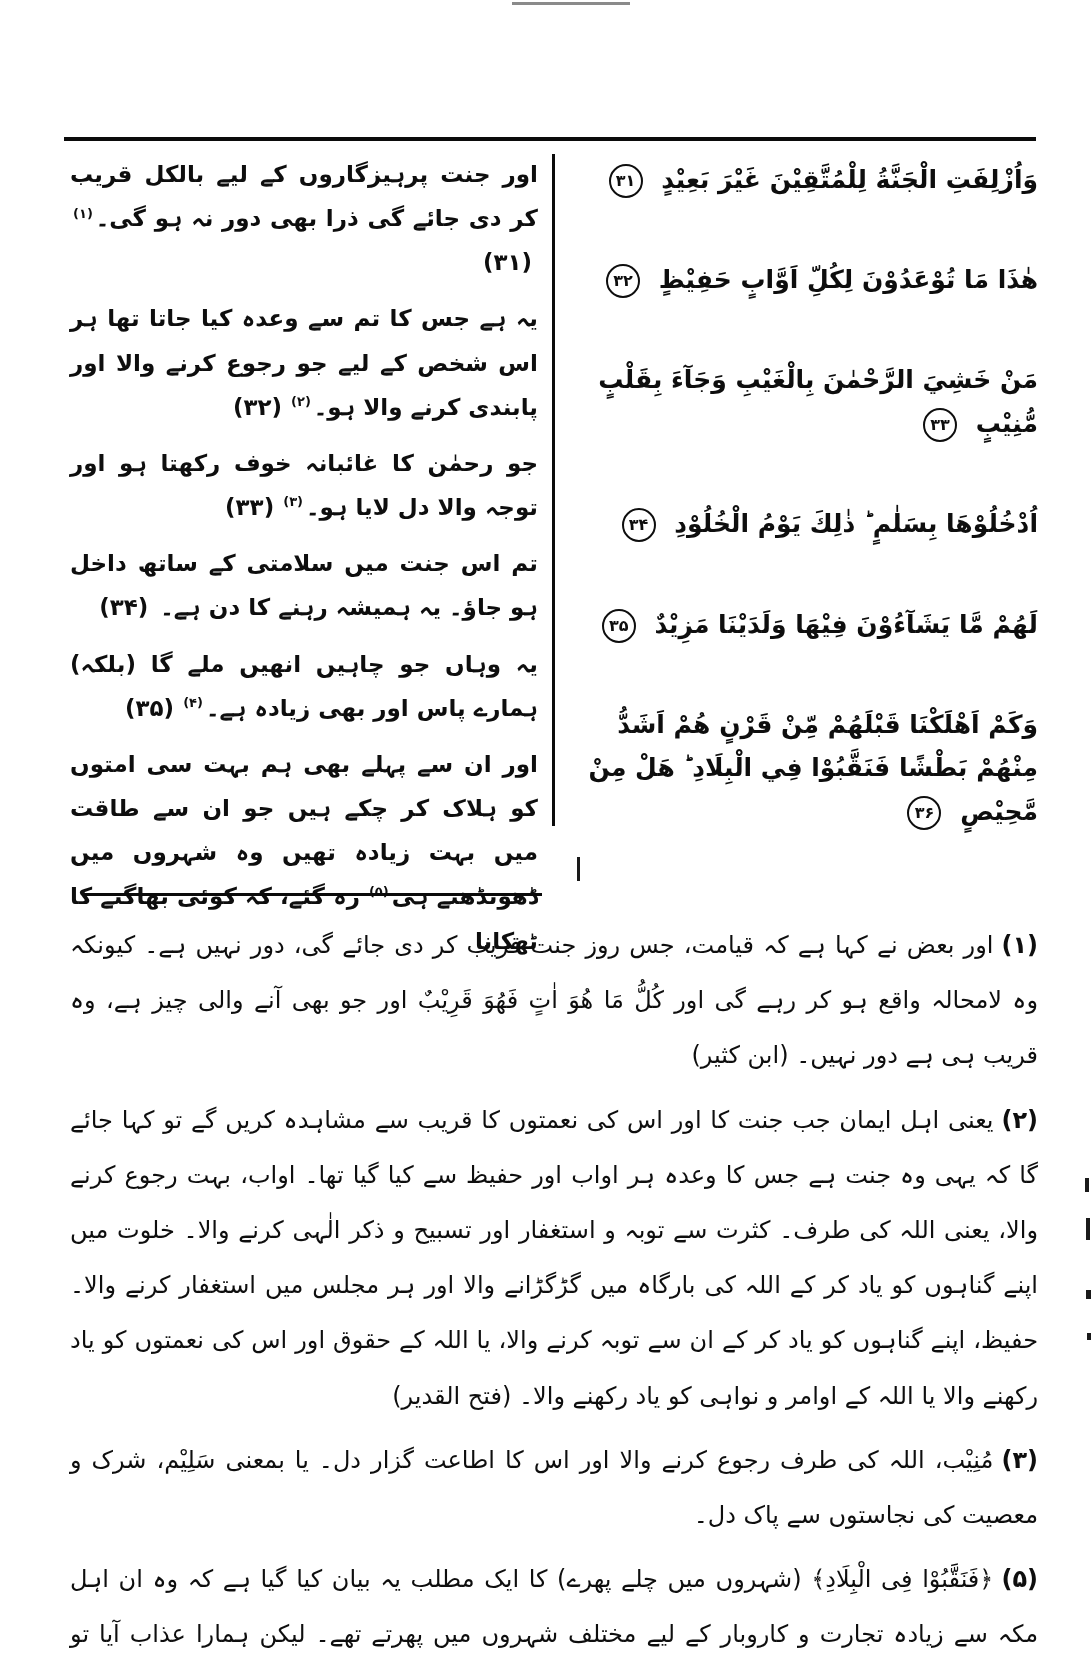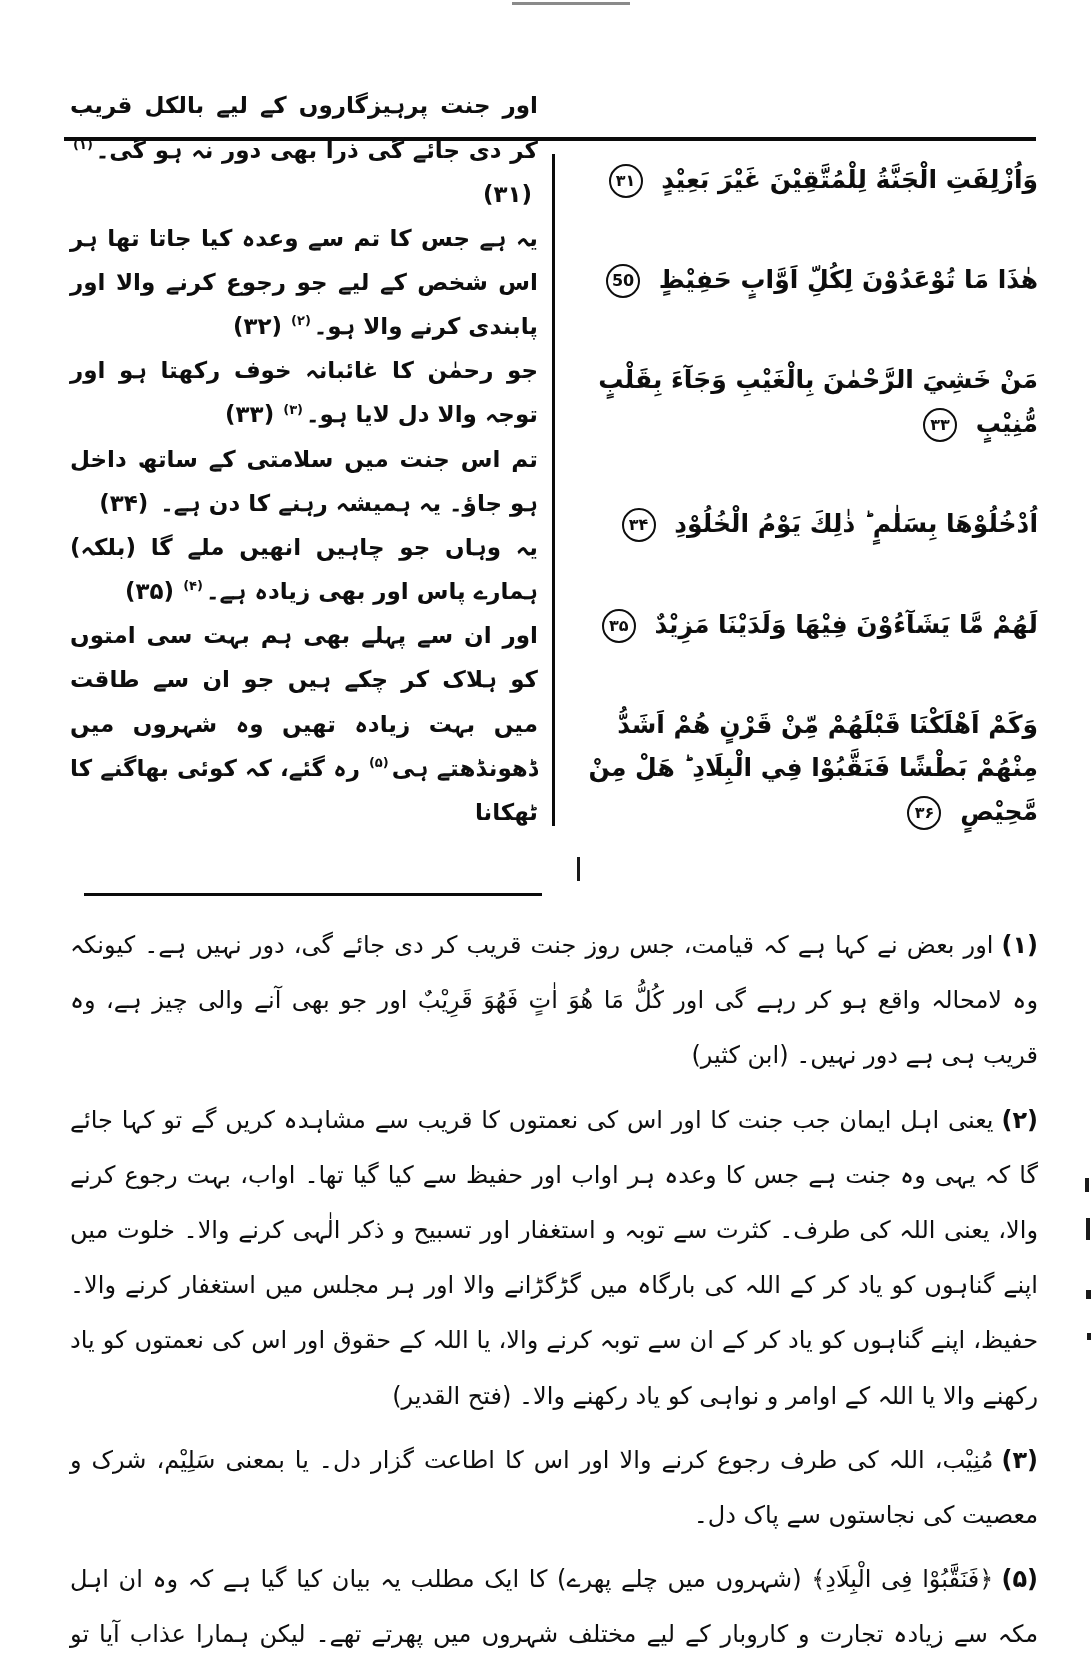--- a/index.html
+++ b/index.html
@@ -27,23 +27,24 @@
   .hdr-item { position: absolute; top: 0; font-weight: bold; direction: rtl; }
   .hdr-surah { left: 0; font-size: 34px; }
   .hdr-page  { left: 50%; transform: translateX(-50%); font-size: 34px; letter-spacing: 1px; }
   .hdr-juz   { right: 0; font-size: 33px; }
   .header-rule { position: absolute; left: 64px; top: 137px; width: 972px; height: 4px; background: #0b0b0b; }
   
   .content { position: absolute; left: 70px; top: 152px; width: 968px; height: 682px; display: flex; }
   .urdu-col {
     width: 468px; height: 100%;
     direction: rtl;
-    display: flex; flex-direction: column; justify-content: flex-end;
+    display: flex; flex-direction: column; justify-content: space-between;
     font-size: 23px; font-weight: bold; line-height: 1.92;
     text-align: justify;
+    gap: 12px;
   }
   .u-para { margin: 0; }
   .u-para .fn-ref { font-size: 13px; vertical-align: super; font-weight: bold; padding: 0 3px; }
   .u-para .tail { padding-right: 6px; }
   .col-divider { width: 3px; background: #0b0b0b; margin: 2px 14px 8px 14px; }
   .arabic-col {
     flex: 1; height: 100%;
     direction: rtl;
     display: flex; flex-direction: column; justify-content: space-between;
     padding-top: 6px; box-sizing: border-box;
@@ -85,21 +86,21 @@
       <p class="u-para"><span>جو رحمٰن کا غائبانہ خوف رکھتا ہو اور توجہ والا دل لایا ہو۔</span><sup class="fn-ref">(۳)</sup><span class="tail">(۳۳)</span></p>
       <p class="u-para"><span>تم اس جنت میں سلامتی کے ساتھ داخل ہو جاؤ۔ یہ ہمیشہ رہنے کا دن ہے۔</span><sup class="fn-ref"></sup><span class="tail">(۳۴)</span></p>
       <p class="u-para"><span>یہ وہاں جو چاہیں انھیں ملے گا (بلکہ) ہمارے پاس اور بھی زیادہ ہے۔</span><sup class="fn-ref">(۴)</sup><span class="tail">(۳۵)</span></p>
       <p class="u-para"><span>اور ان سے پہلے بھی ہم بہت سی امتوں کو ہلاک کر چکے ہیں جو ان سے طاقت میں بہت زیادہ تھیں وہ شہروں میں ڈھونڈھتے ہی</span><sup class="fn-ref">(۵)</sup><span class="tail">رہ گئے، کہ کوئی بھاگنے کا ٹھکانا</span></p>
     </section>
 
     <div class="col-divider"></div>
 
     <section class="arabic-col">
       <p class="verse"><span>وَاُزْلِفَتِ الْجَنَّةُ لِلْمُتَّقِيْنَ غَيْرَ بَعِيْدٍ</span> <span class="v-circle">۳۱</span></p>
-      <p class="verse"><span>هٰذَا مَا تُوْعَدُوْنَ لِكُلِّ اَوَّابٍ حَفِيْظٍ</span> <span class="v-circle">50</span></p>
+      <p class="verse"><span>هٰذَا مَا تُوْعَدُوْنَ لِكُلِّ اَوَّابٍ حَفِيْظٍ</span> <span class="v-circle">۳۲</span></p>
       <p class="verse"><span>مَنْ خَشِيَ الرَّحْمٰنَ بِالْغَيْبِ وَجَآءَ بِقَلْبٍ مُّنِيْبٍ</span> <span class="v-circle">۳۳</span></p>
       <p class="verse"><span>اُدْخُلُوْهَا بِسَلٰمٍ ؕ ذٰلِكَ يَوْمُ الْخُلُوْدِ</span> <span class="v-circle">۳۴</span></p>
       <p class="verse"><span>لَهُمْ مَّا يَشَآءُوْنَ فِيْهَا وَلَدَيْنَا مَزِيْدٌ</span> <span class="v-circle">۳۵</span></p>
       <p class="verse"><span>وَكَمْ اَهْلَكْنَا قَبْلَهُمْ مِّنْ قَرْنٍ هُمْ اَشَدُّ مِنْهُمْ بَطْشًا فَنَقَّبُوْا فِي الْبِلَادِ ؕ هَلْ مِنْ مَّحِيْصٍ</span> <span class="v-circle">۳۶</span></p>
     </section>
 
   </main>
 
   <div class="artifact dark fold-mark"></div>
   <div class="footnote-sep"></div>

